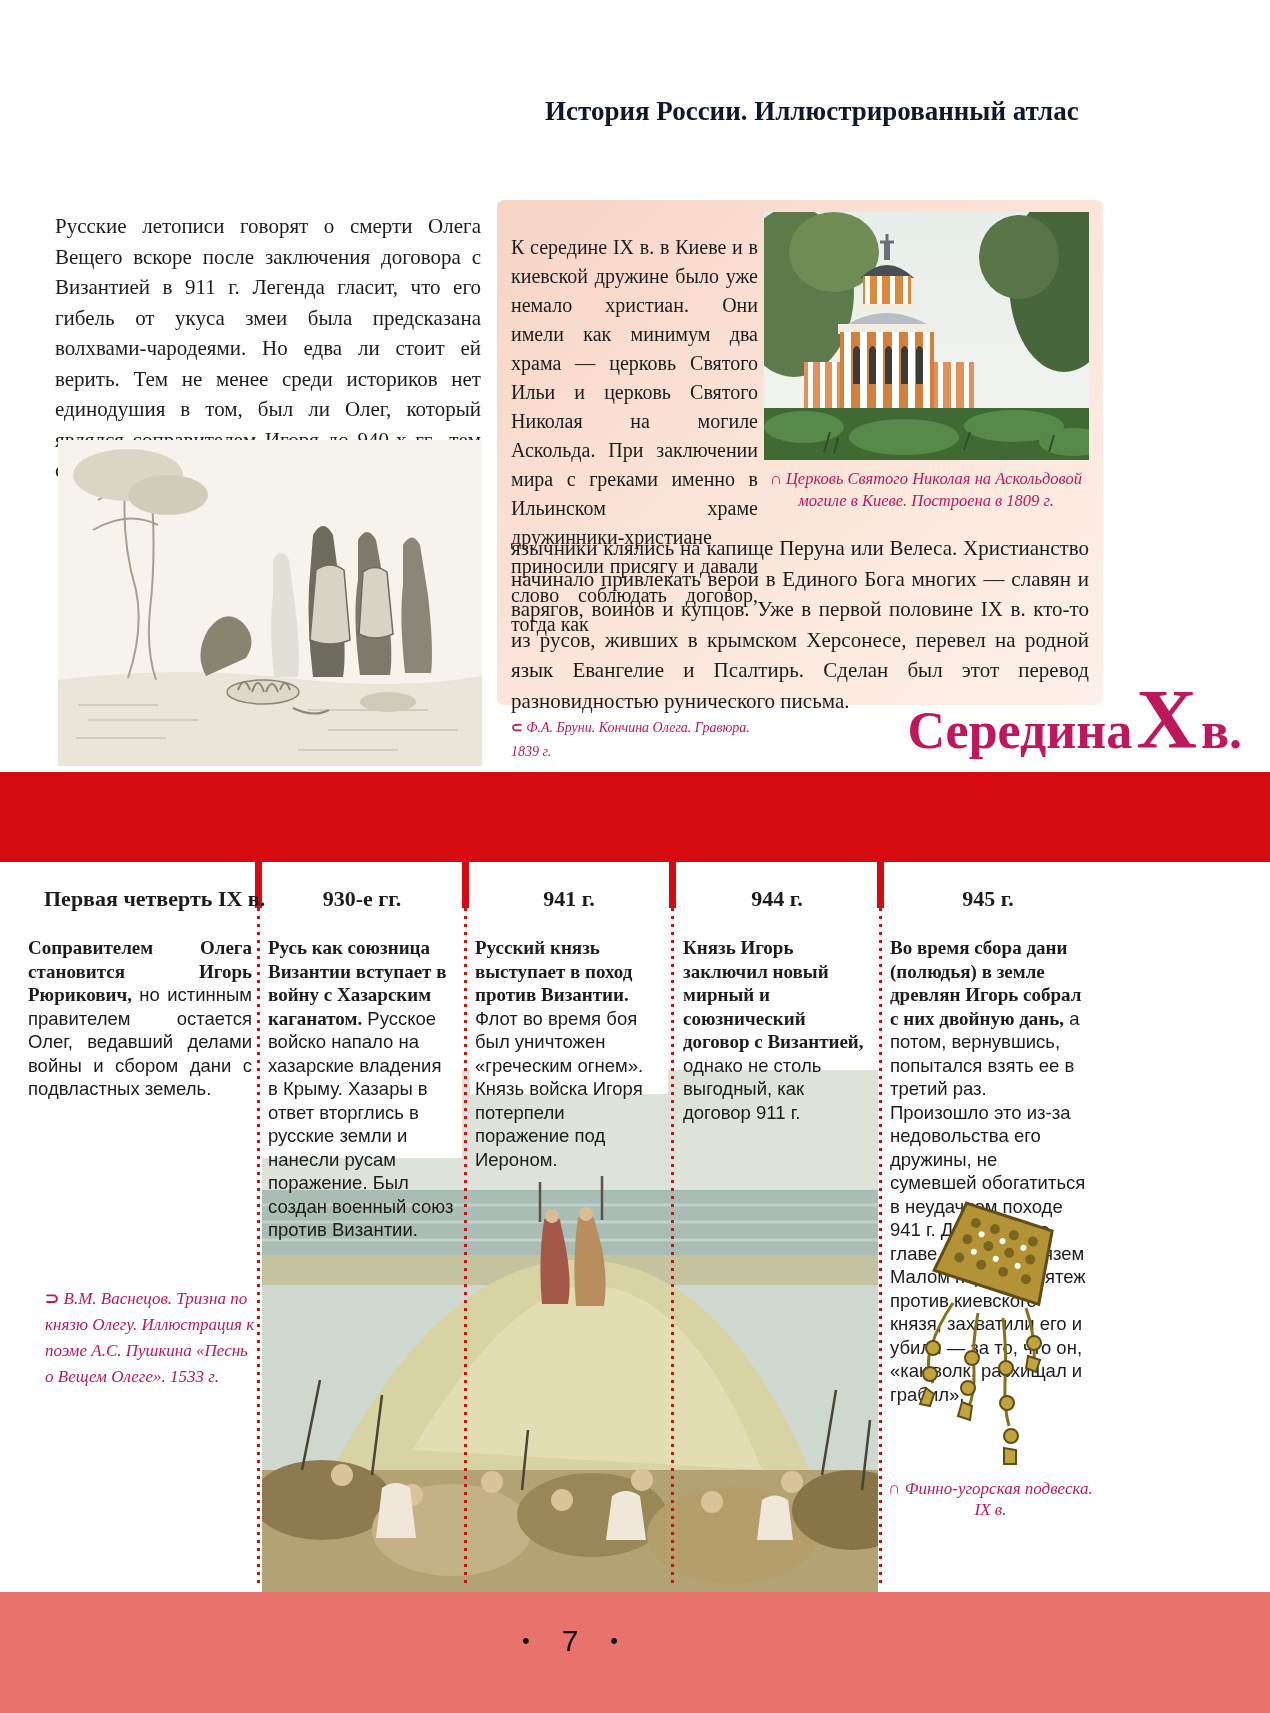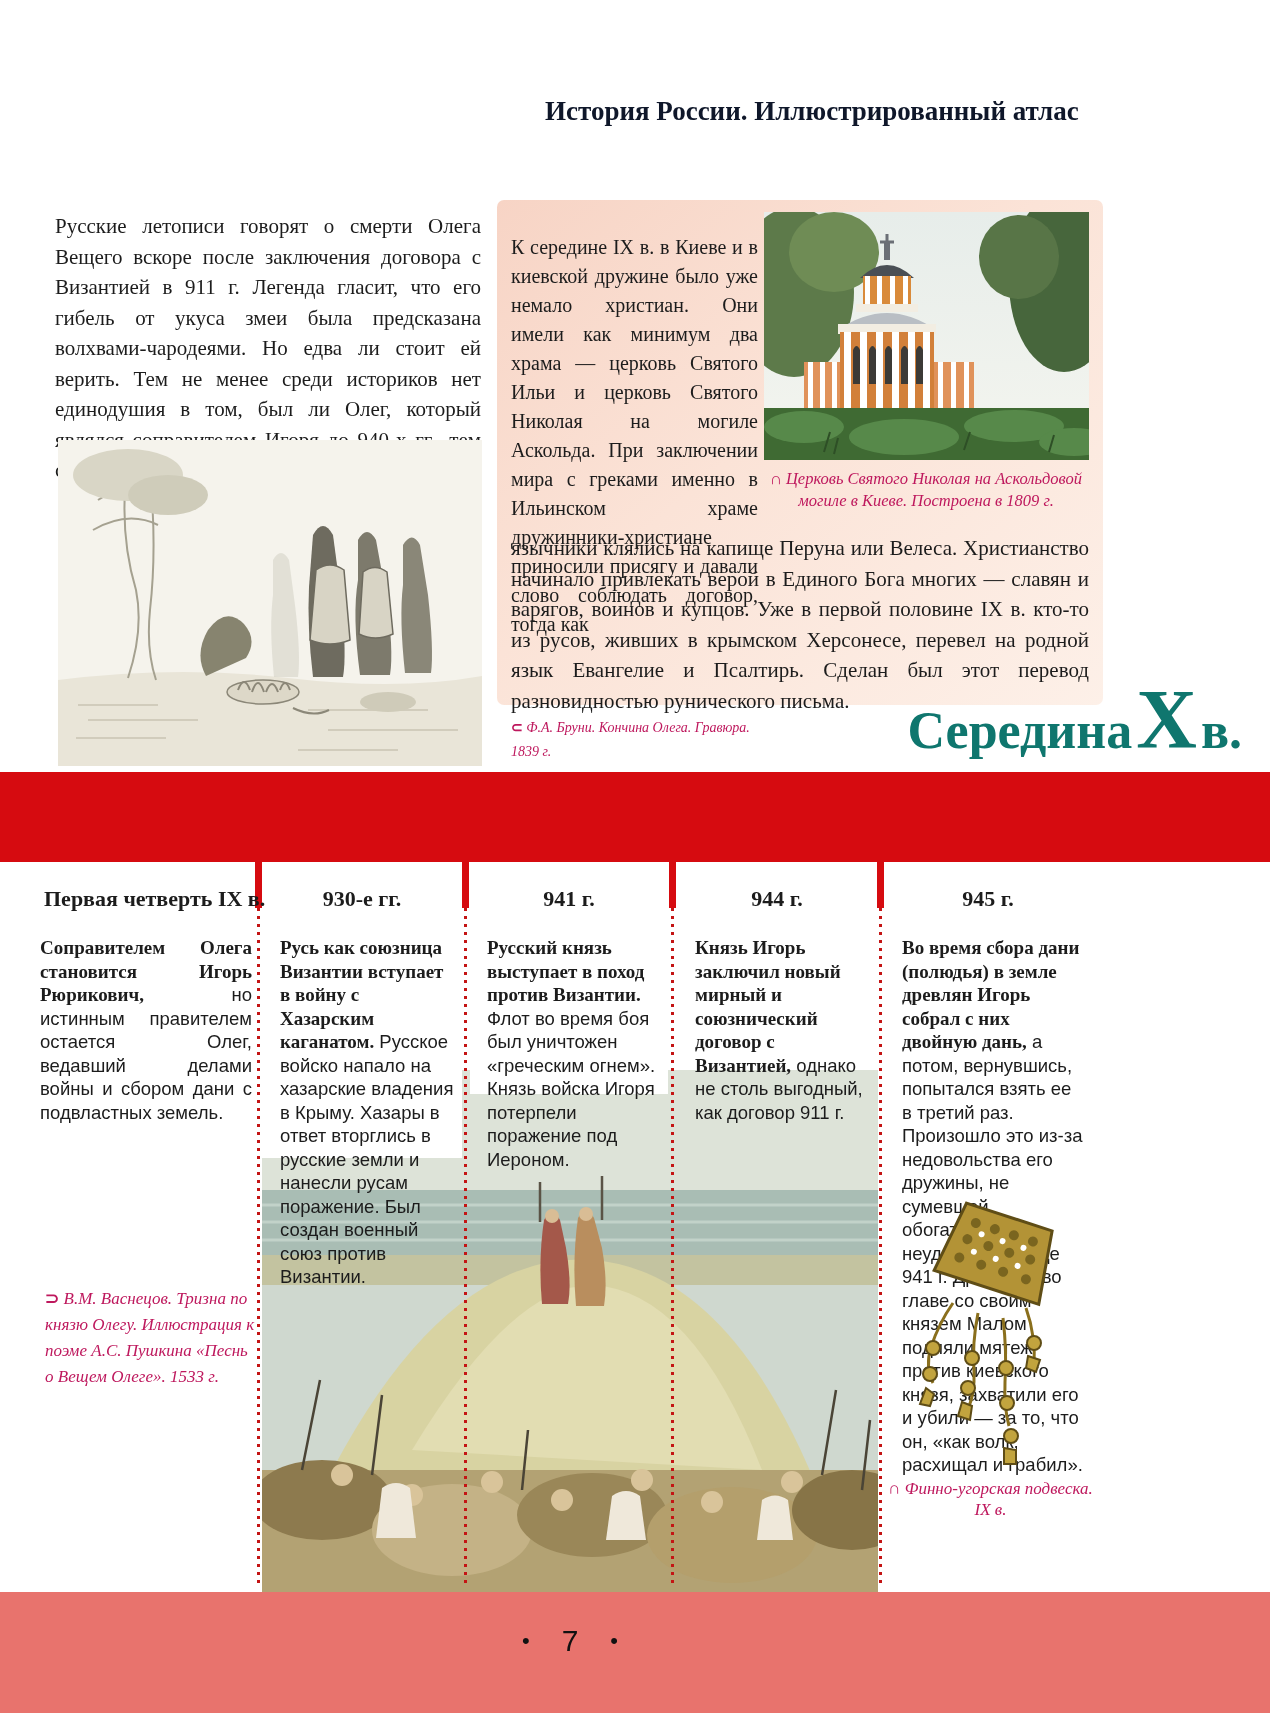--- a/index.html
+++ b/index.html
@@ -21,34 +21,34 @@
   .church-photo{position:absolute;left:764px;top:212px;width:325px;height:248px;}
   .cap{font-style:italic;color:#be185d;}
   .cap-marker{font-style:normal;font-weight:700;}
   .cap-church{position:absolute;left:760px;top:468px;width:332px;text-align:center;
               font-size:16.5px;line-height:21.5px;}
   .info-wide{position:absolute;left:511px;top:512px;width:578px;
              font-size:21px;line-height:30.5px;text-align:justify;}
   .cap-bruni{position:absolute;left:511px;top:716px;width:252px;font-size:14px;line-height:24px;}
 
   .era{position:absolute;right:28px;top:678px;display:flex;align-items:baseline;
-       color:#0f766e;font-weight:700;font-family:"Liberation Serif",serif;}
+       color:#be185d;font-weight:700;font-family:"Liberation Serif",serif;}
   .era .pre,.era .suf{font-size:52px;line-height:1;}
   .era .big{font-size:84px;line-height:1;margin:0 4px;}
 
   .red-band{position:absolute;left:0;top:772px;width:1270px;height:90px;background:#d60b10;}
 
   .div-solid{position:absolute;top:862px;width:7px;height:46px;background:#d60b10;}
   .div-dots{position:absolute;top:908px;width:3px;height:680px;
             background:repeating-linear-gradient(to bottom,#c41414 0 3px,transparent 3px 8px);}
 
   .t-col{position:absolute;top:870px;}
   .t-col h3{margin:16px;font-family:"Liberation Serif",serif;font-weight:700;font-size:22px;
             line-height:26px;text-align:center;white-space:nowrap;}
-  .t-col p{margin:24px 0 0 12px;font-family:"Liberation Sans",sans-serif;
+  .t-col p{margin:24px 0 0 0;font-family:"Liberation Sans",sans-serif;
            font-size:18.5px;line-height:23.5px;}
   .t-col .lead{font-family:"Liberation Serif",serif;font-weight:700;font-size:19px;}
   .t-col.justify p{text-align:justify;}
 
   .painting{position:absolute;left:262px;top:1070px;width:616px;height:522px;}
   .backdrop{position:absolute;background:#ffffff;}
 
   .cap-vasnetsov{position:absolute;left:45px;top:1286px;width:210px;
                  font-size:17px;line-height:26px;}
   .pendant{position:absolute;left:908px;top:1198px;width:165px;height:272px;}

